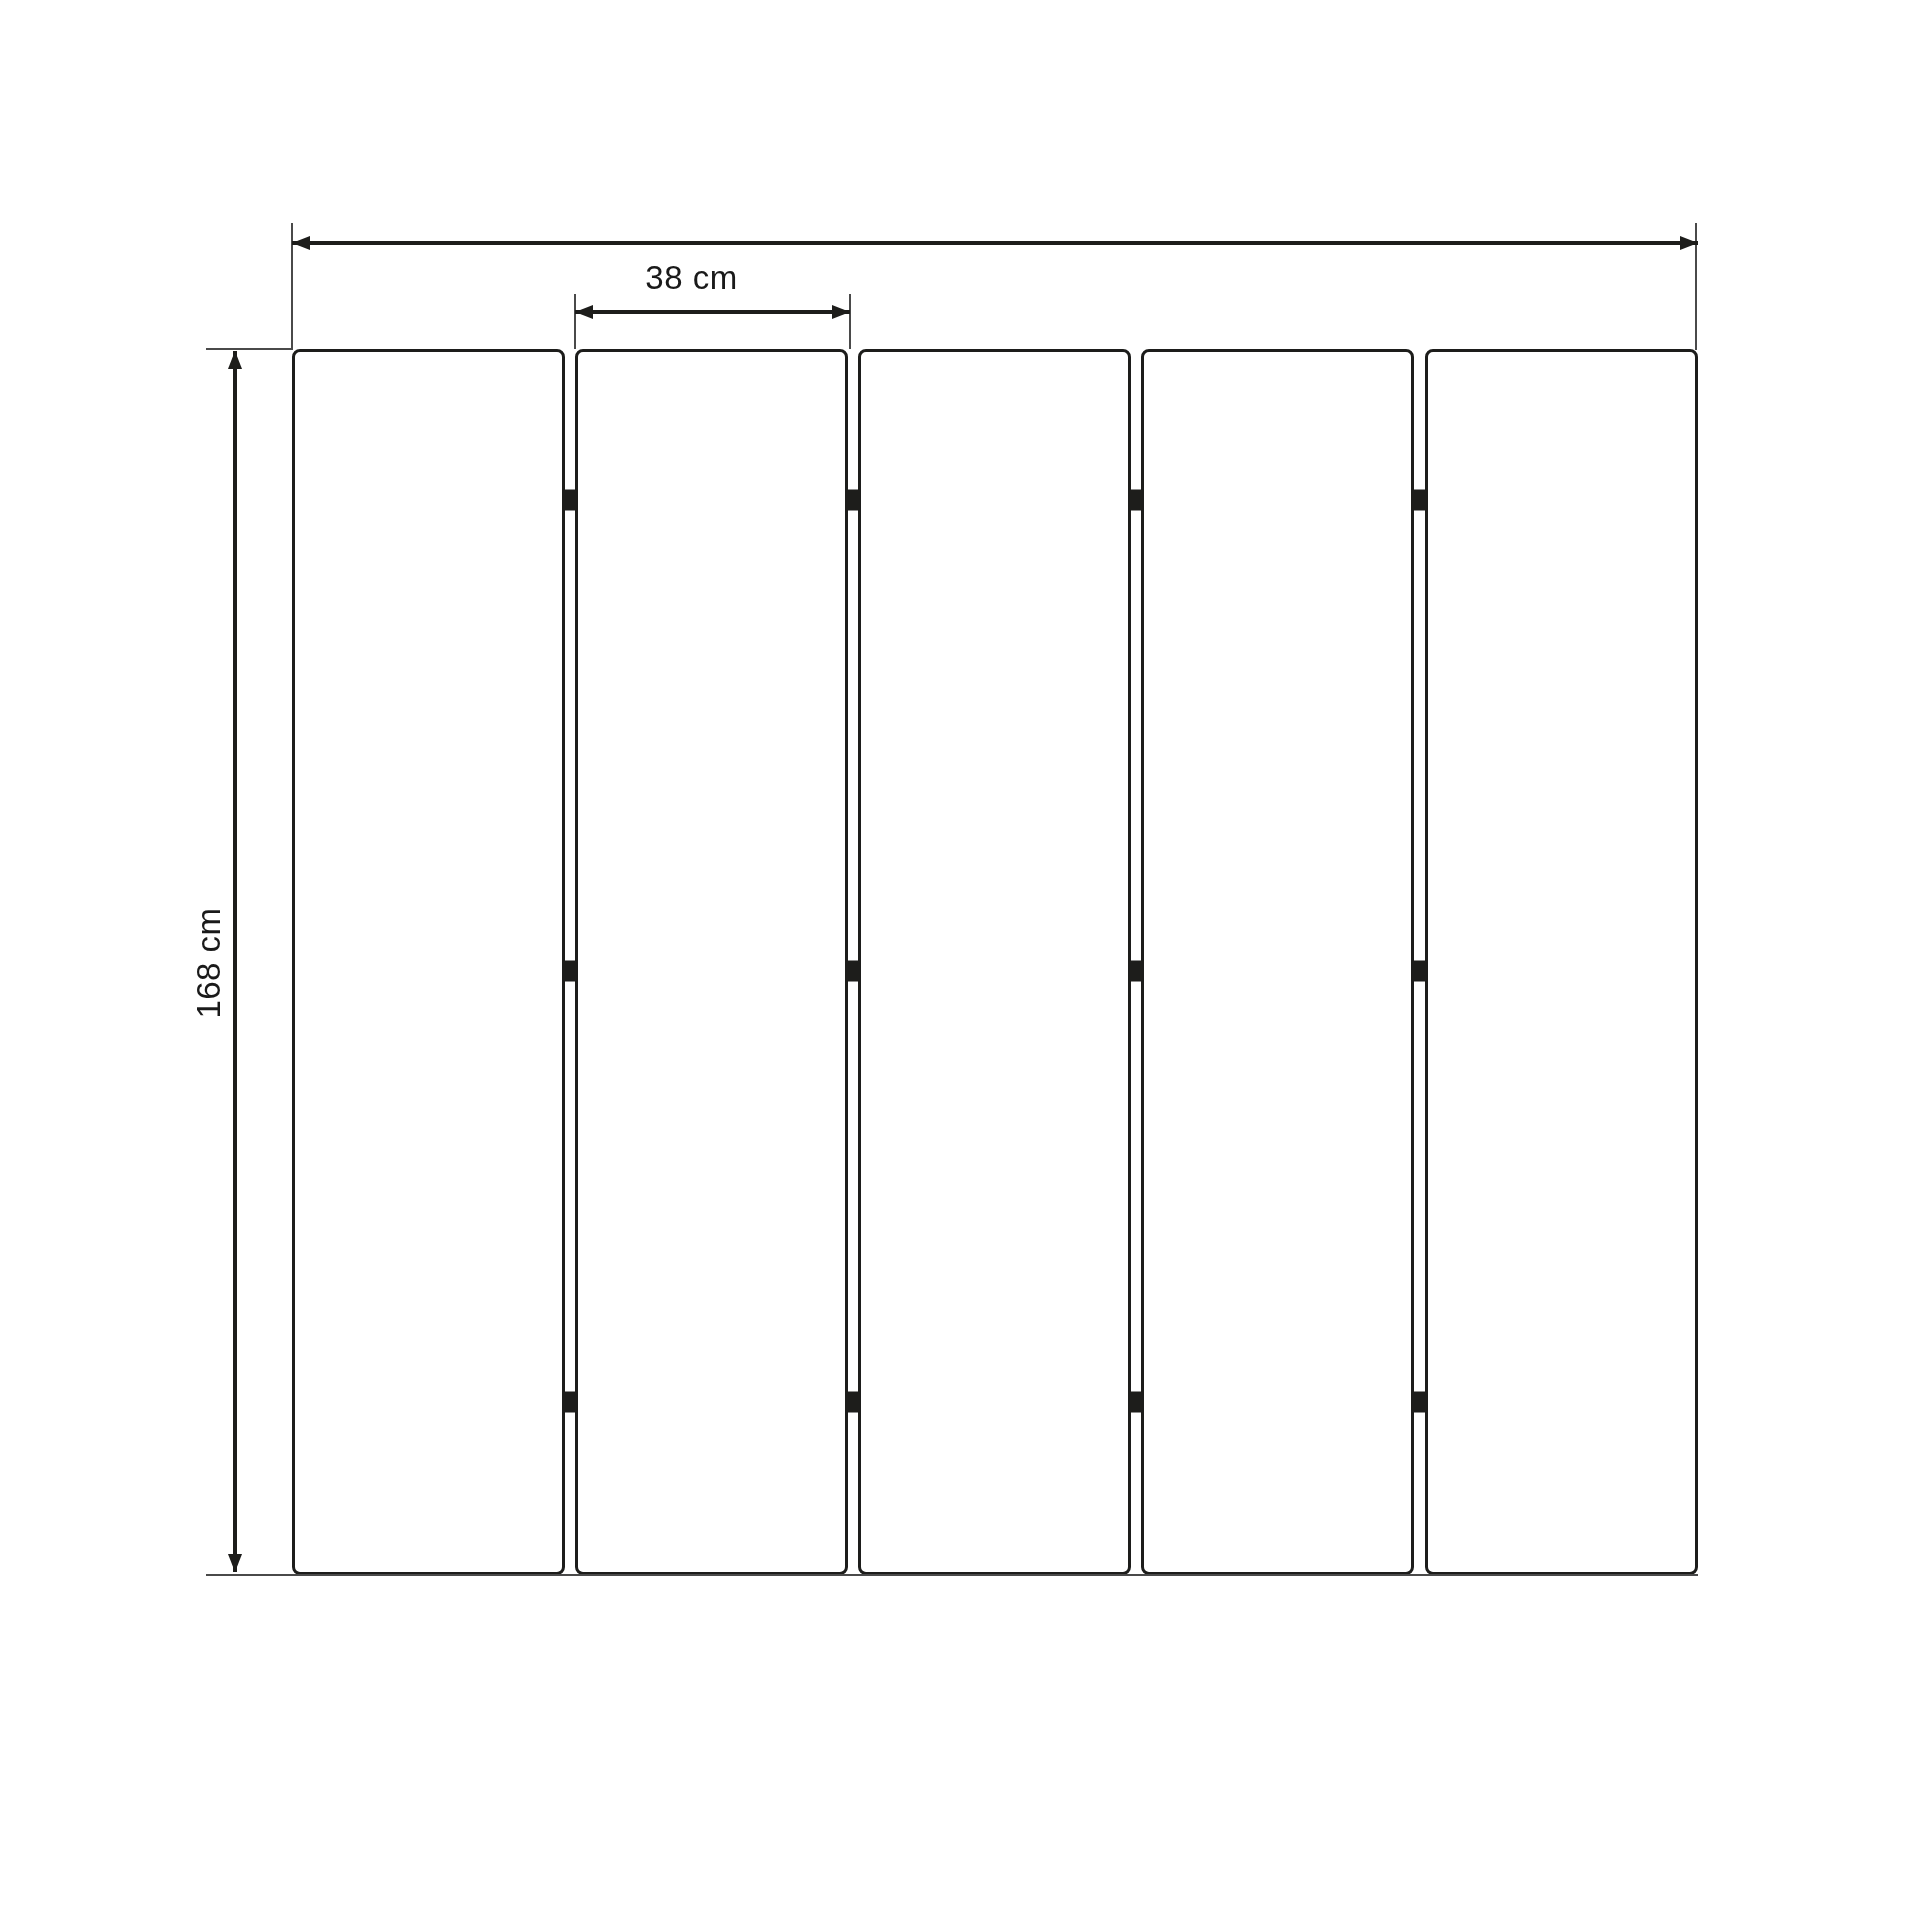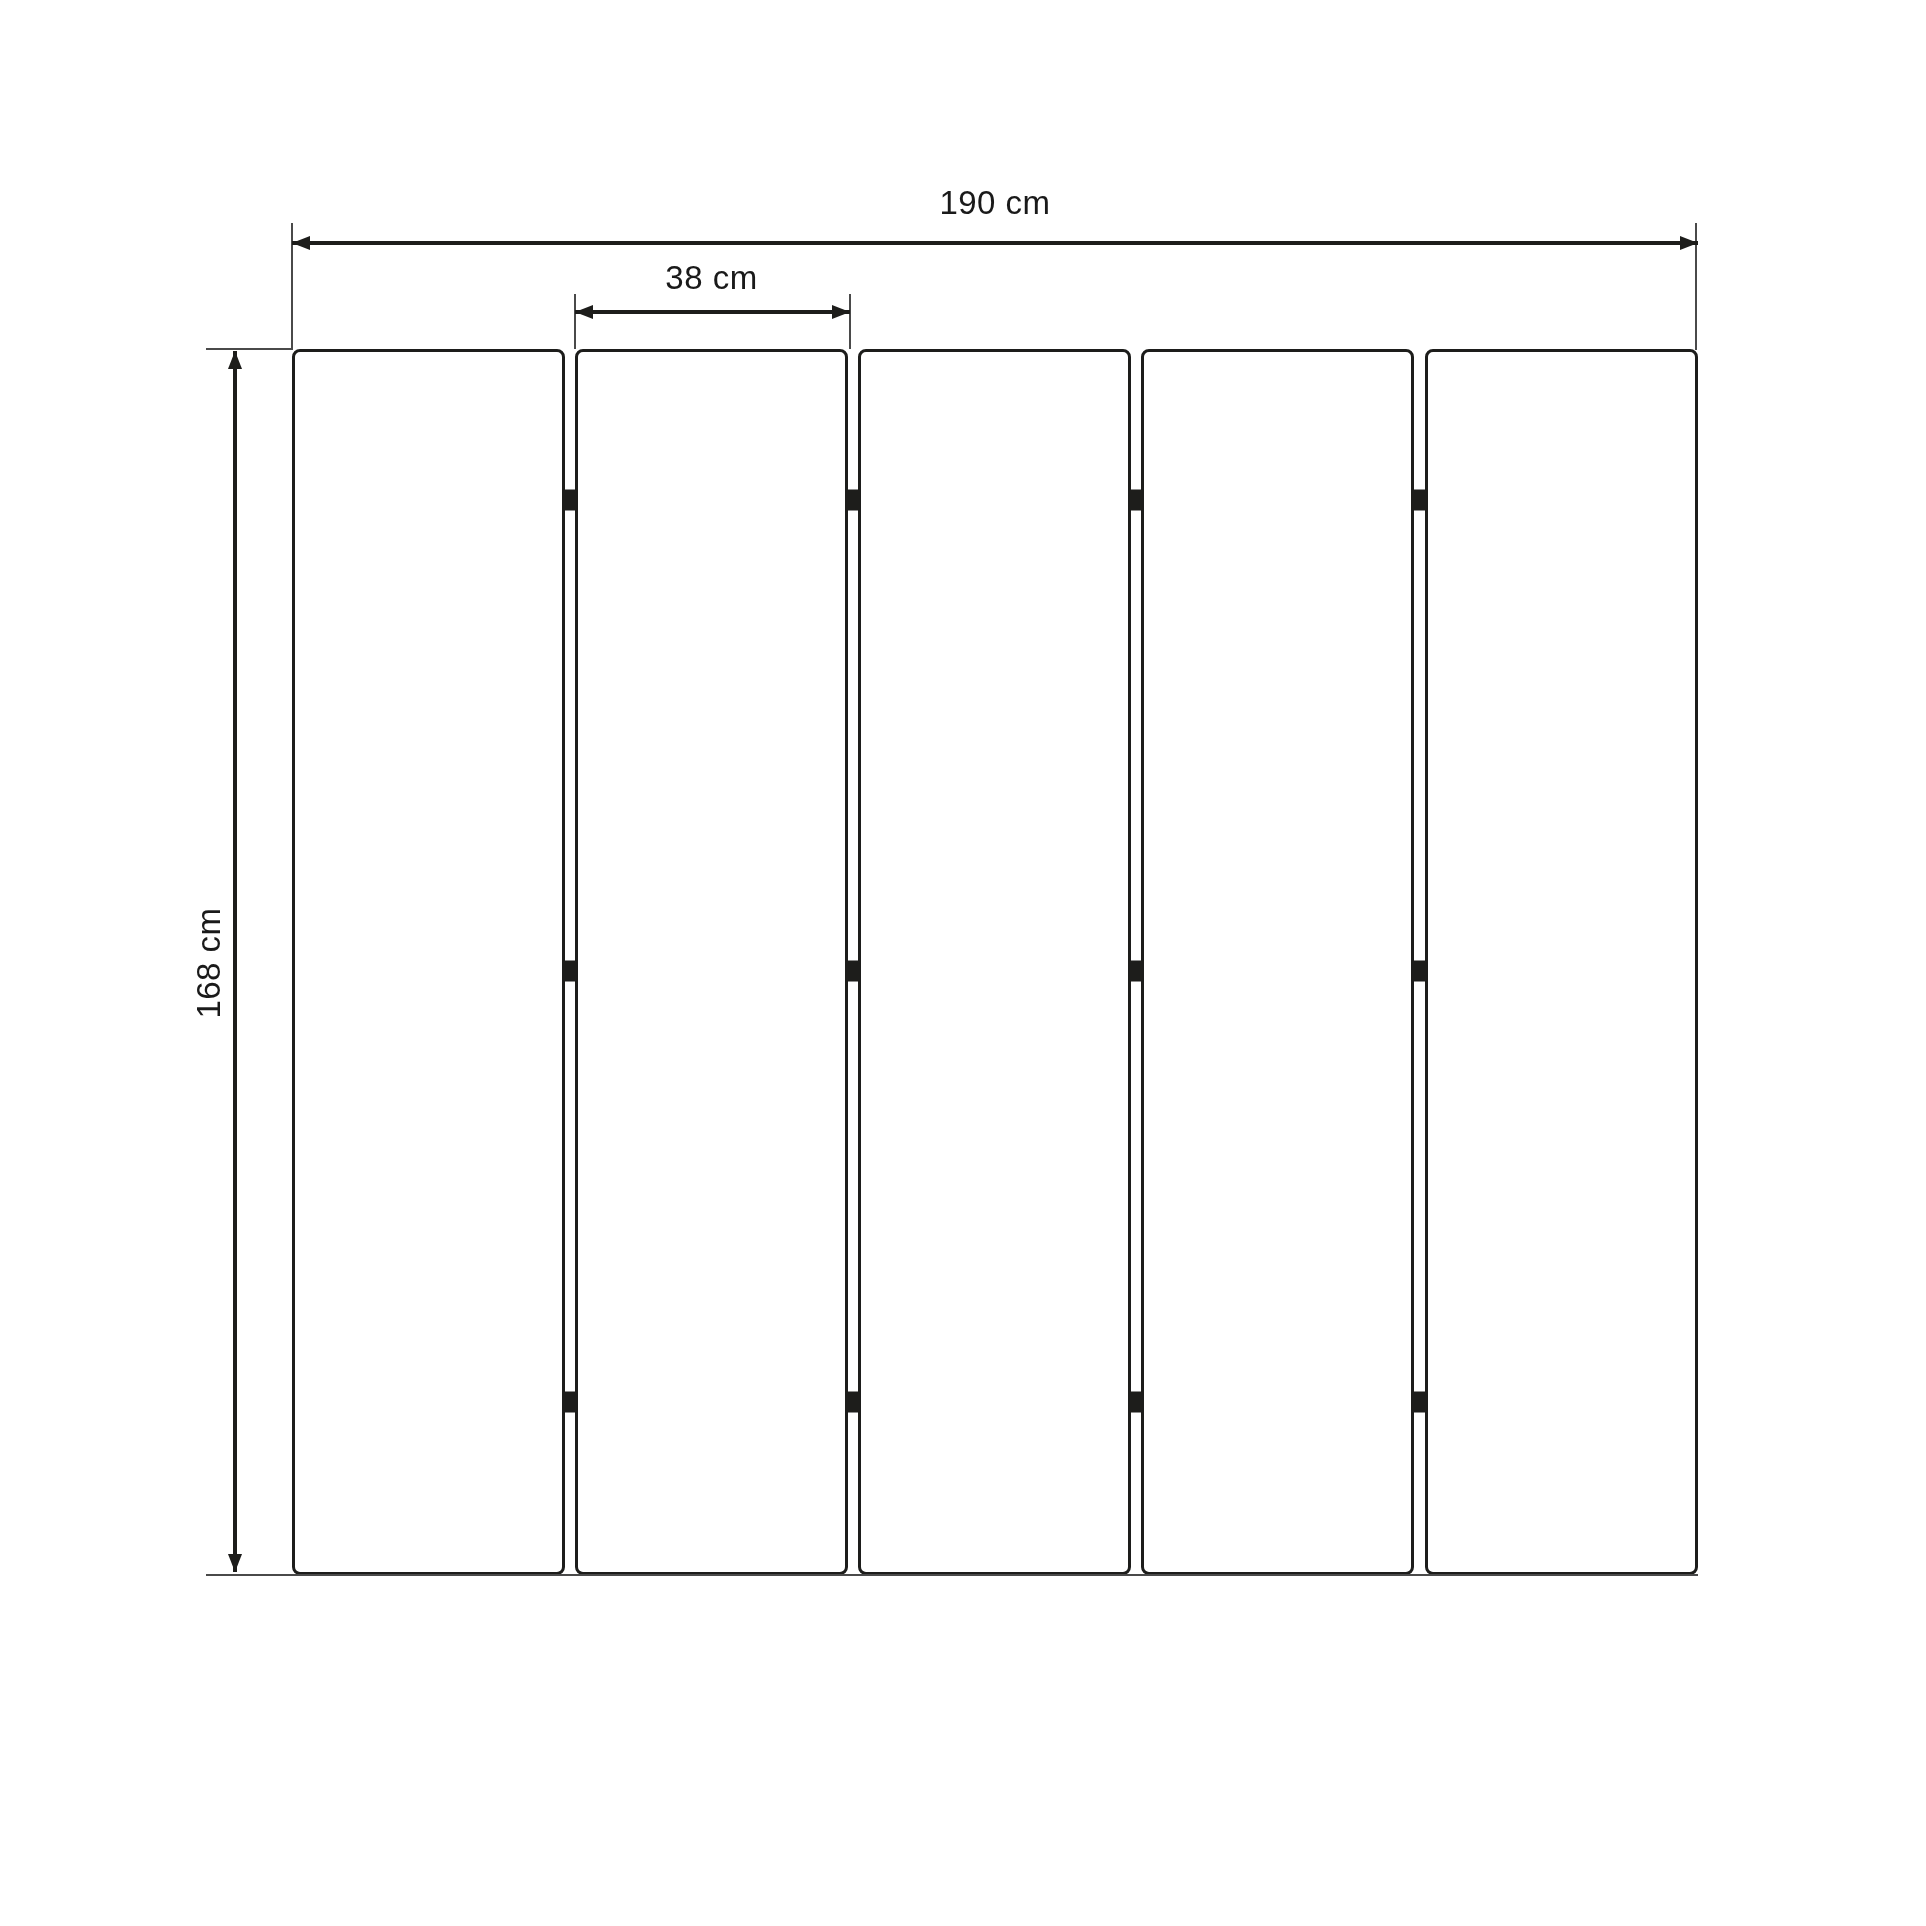--- a/index.html
+++ b/index.html
@@ -80,21 +80,21 @@
   .dim-label{
     position:absolute;
     color:#1a1a1a;
     font-size:33px;
     letter-spacing:0.5px;
     text-align:center;
     line-height:40px;
     white-space:nowrap;
   }
   .label-total{left:292px;width:1406px;top:183px;}
-  .label-panel{left:575px;width:273px;top:258px;}
+  .label-panel{left:555px;width:273px;top:258px;}
   .label-height{
     left:110px;top:943px;width:198px;height:40px;
     transform:rotate(-90deg);
   }
 </style>
 </head>
 <body>
 
 <div class="canvas">
 
@@ -131,18 +131,17 @@
   <div class="ext-v" style="left:574px;top:294px;height:55px"></div>
   <div class="ext-v" style="left:849px;top:294px;height:55px"></div>
 
   <div class="ext-h" style="left:206px;top:348px;width:86px"></div>
   <div class="ext-h" style="left:206px;top:1574px;width:1492px"></div>
 
   <div class="dim-h" style="left:292px;top:241px;width:1406px"></div>
   <div class="dim-h" style="left:575px;top:310px;width:275px"></div>
   <div class="dim-v" style="left:233px;top:351px;height:1221px"></div>
 
-  <div class="dim-label label-total">190 cm</div>
   <div class="dim-label label-panel">38 cm</div>
   <div class="dim-label label-height">168 cm</div>
 
 </div>
 
 
 </body></html>

